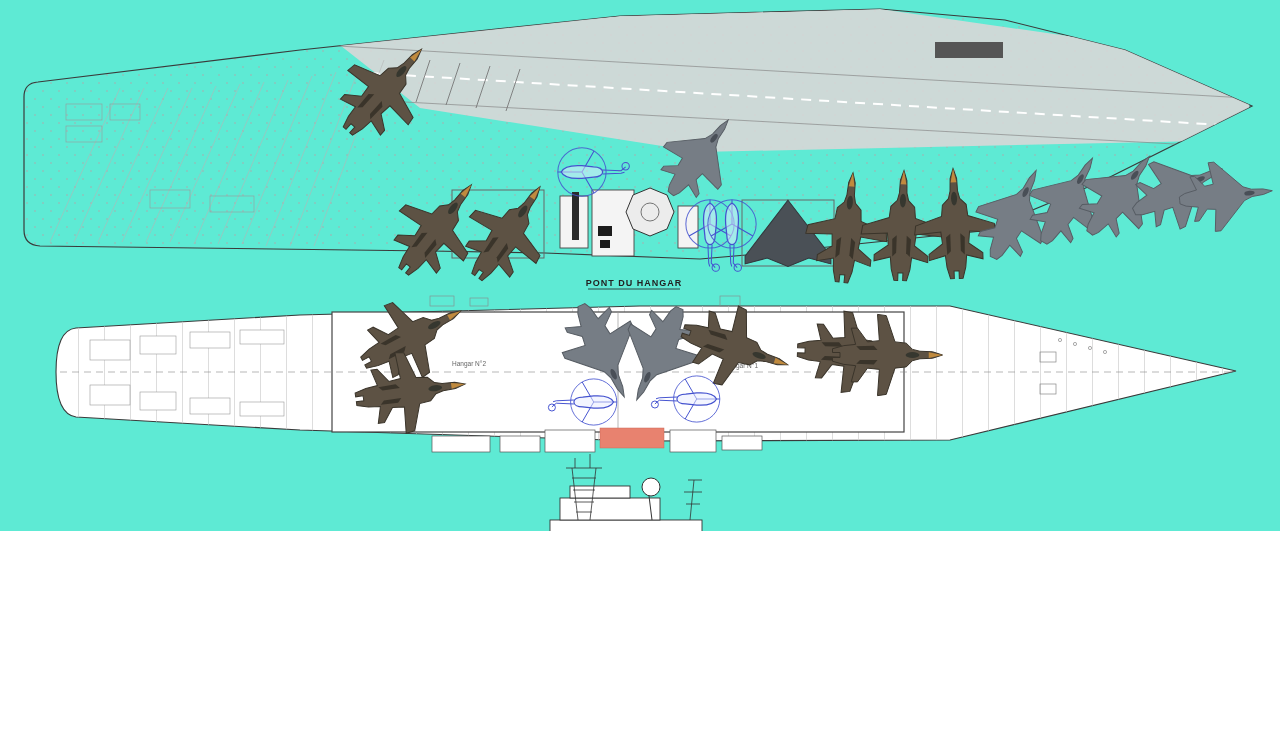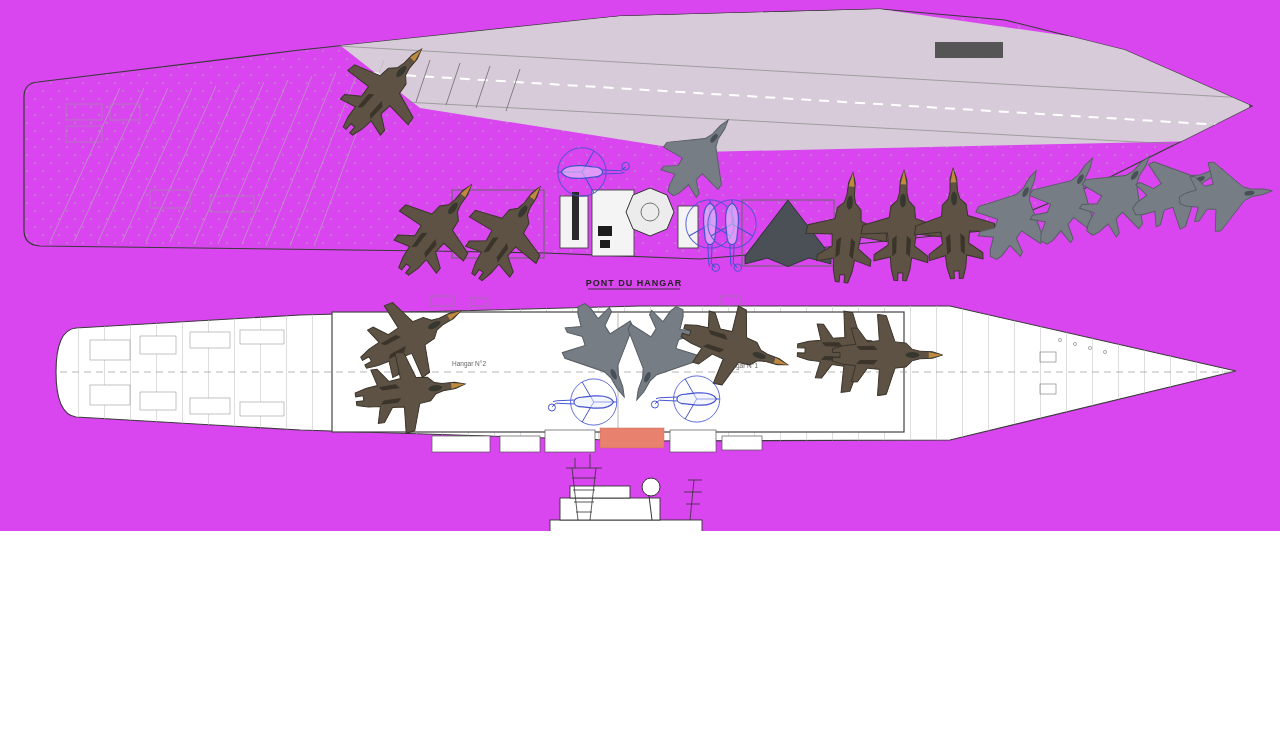--- a/index.html
+++ b/index.html
@@ -1,16 +1,16 @@
 <!DOCTYPE html>
 <html style="--c-deck_gray: #d7d7d7; --c-line: #3a3a3a; --c-heli_blue: #4553cf; --c-marker_red: #e8826f; --c-fighter_body: #5d5244; --c-fighter_dark: #3a342a; --c-nose_orange: #c08a3e; --c-stealth_gray: #767d85; --c-stealth_dark: #565c63; --c-wing_dark: #4a5056;"><head>
 <meta charset="utf-8">
 <style>
   html,body{margin:0;padding:0;background:#fff;}
-  .stage{position:relative;width:1280px;height:531px;background:#d946ef;overflow:hidden;
+  .stage{position:relative;width:1280px;height:531px;background:#5eead4;overflow:hidden;
          font-family:"Liberation Sans", sans-serif;}
   svg{position:absolute;left:0;top:0;}
   text{font-family:"Liberation Sans", sans-serif;fill:#222;}
   .title-label{font-size:9px;letter-spacing:1px;font-weight:bold;}
   .tiny-label{font-size:6.5px;fill:#666;}
 </style>
 </head>
 <body>
 
 <div class="stage">

